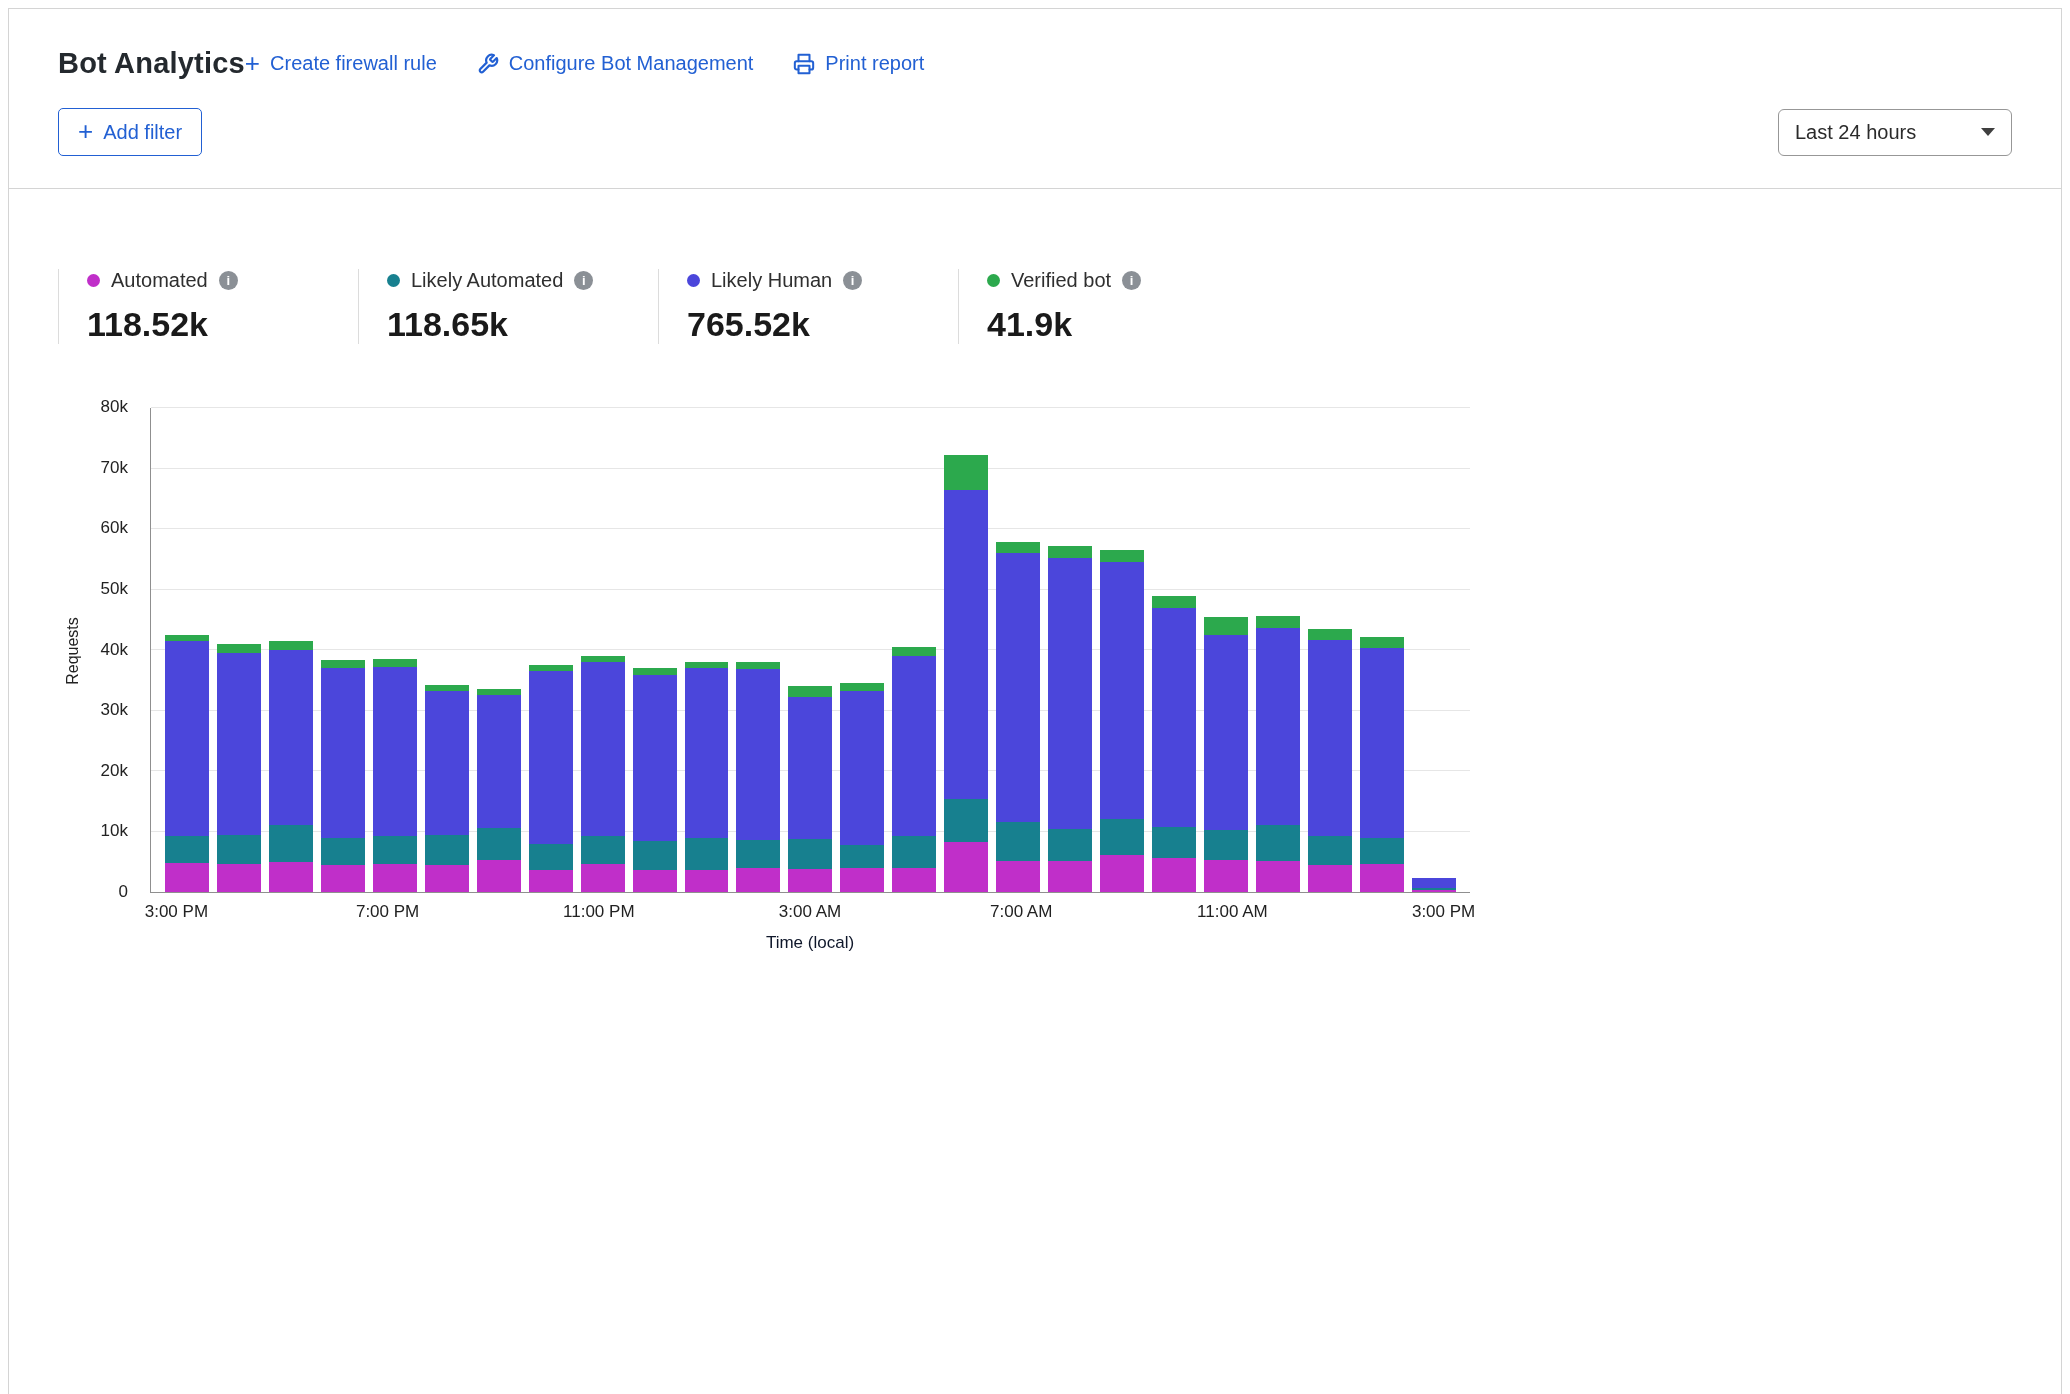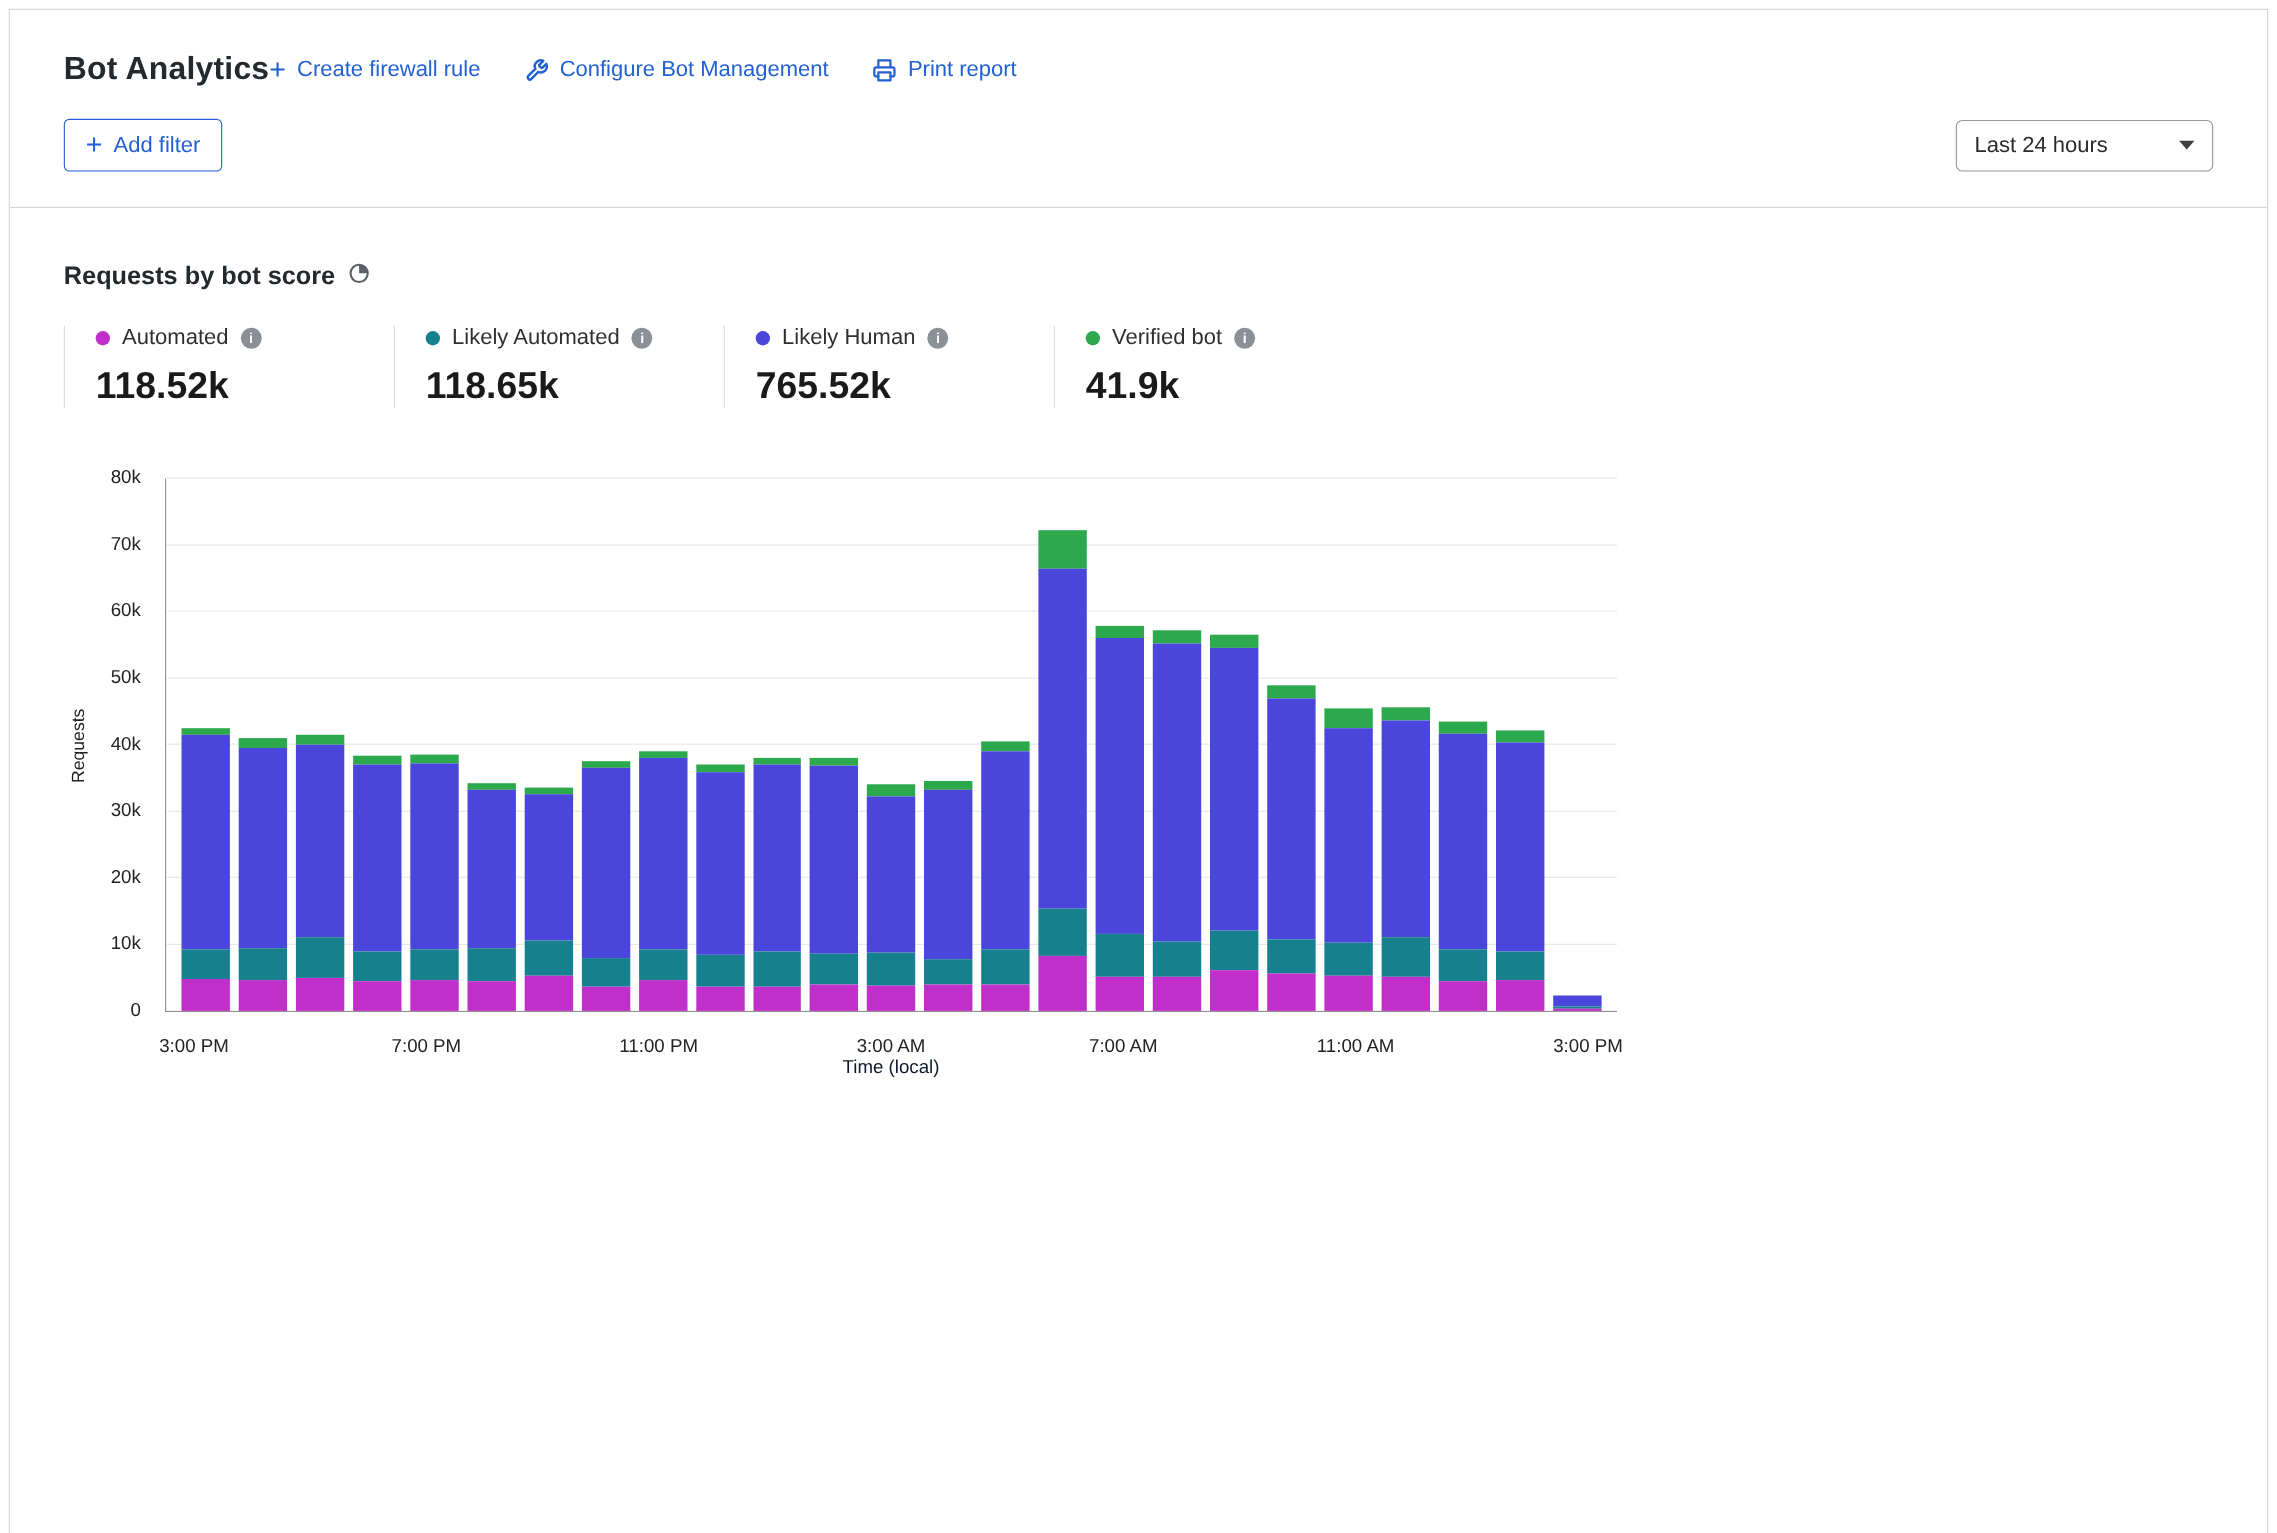--- a/index.html
+++ b/index.html
@@ -40,21 +40,21 @@
   .y-title { grid-row:1; grid-column:1; display:flex; align-items:center; justify-content:center; }
   .y-title span { transform:rotate(-90deg); font-size:16px; color:#222; white-space:nowrap; }
   .y-ticks { grid-row:1; grid-column:2; position:relative; font-size:17px; color:#222; }
   .y-ticks span { position:absolute; right:22px; }
   .plot { grid-row:1; grid-column:3; position:relative; border-left:1px solid #8f8f8f; border-bottom:1px solid #8f8f8f; }
   .gridline { position:absolute; left:0; right:0; height:1px; background:#e6e6e6; }
   .bars { position:absolute; inset:0; display:flex; align-items:stretch; padding:0 10px; z-index:1; }
   .bar { flex:1; margin:0 4px; height:100%; display:flex; flex-direction:column-reverse; }
   .seg { width:100%; }
   .x-ticks { grid-row:2; grid-column:3; position:relative; font-size:17px; color:#222; }
-  .x-ticks span { position:absolute; top:21px; transform:translateX(-50%); white-space:nowrap; }
+  .x-ticks span { position:absolute; top:9px; transform:translateX(-50%); white-space:nowrap; }
   .x-title { grid-row:3; grid-column:3; text-align:center; font-size:17px; color:#0f172a; padding-top:8px; }
 </style>
 </head>
 <body>
 
 <div class="page">
 
   <div class="header">
     <div class="header-top">
       <h1>Bot Analytics</h1>
@@ -89,29 +89,20 @@
         <span>Add filter</span>
       </button>
       <div class="select">
         <span>Last 24 hours</span>
         <span class="caret"></span>
       </div>
     </div>
   </div>
 
   <div class="main">
-    <div class="section-title-row">
-      <h2>Requests by bot score</h2>
-      <span>
-        <svg width="19" height="19" viewBox="0 0 16 16">
-            <circle cx="8" cy="8" r="6.6" fill="none" stroke="#5b6066" stroke-width="1.6"></circle>
-            <path d="M8 8 L8 1.4 A6.6 6.6 0 0 1 14.6 8 Z" fill="#5b6066"></path>
-          </svg>
-      </span>
-    </div>
 
     <div class="stats">
       <div class="stat">
         <div class="stat-label-row">
           <span class="dot" style="background: rgb(192, 47, 201);"></span>
           <span>Automated</span>
           <span class="info">i</span>
         </div>
         <div class="stat-value">118.52k</div>
       </div>

